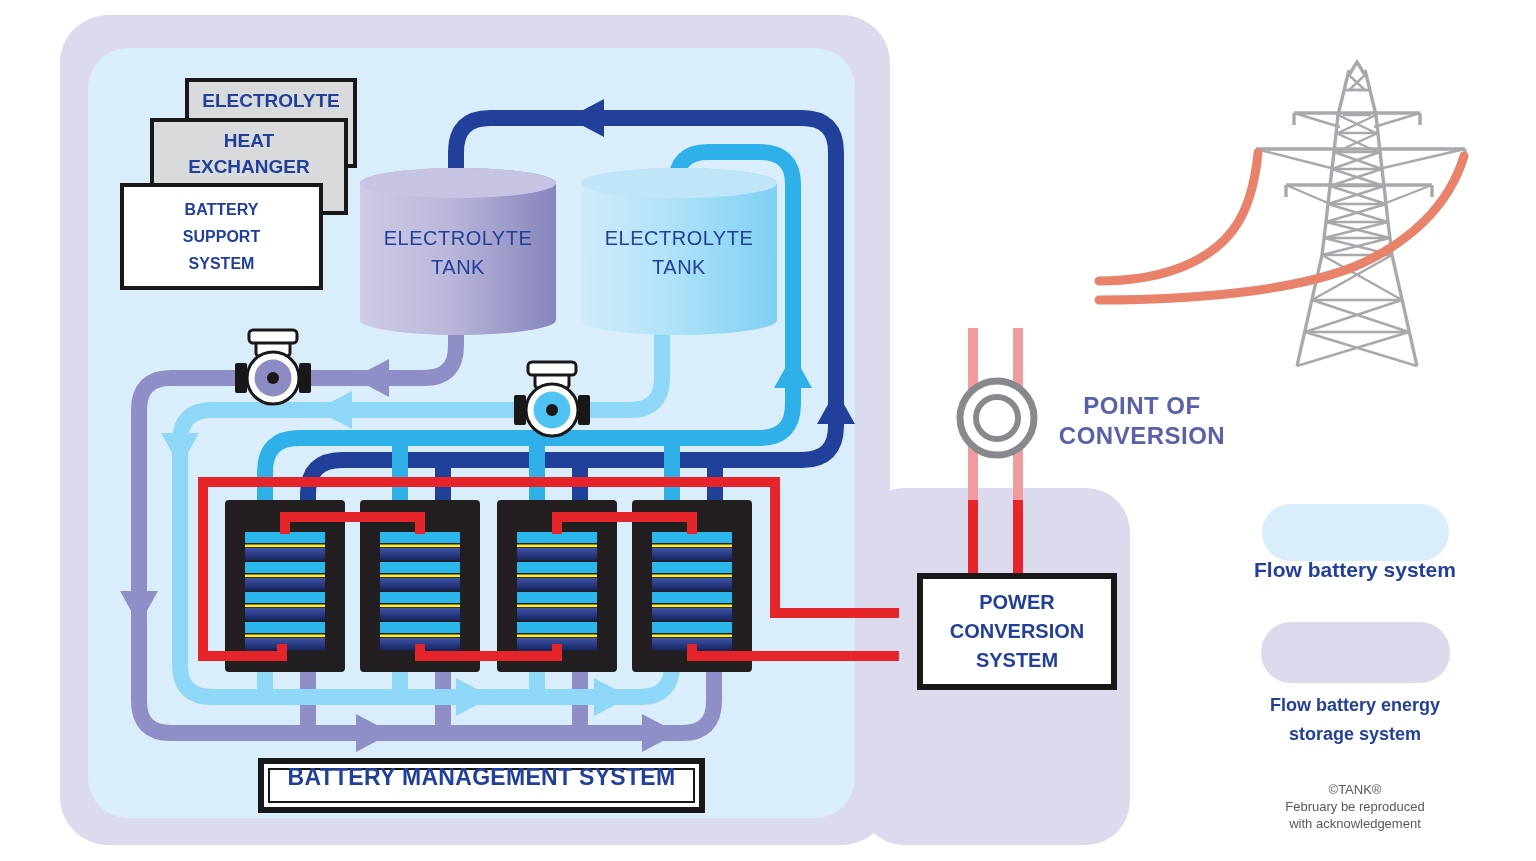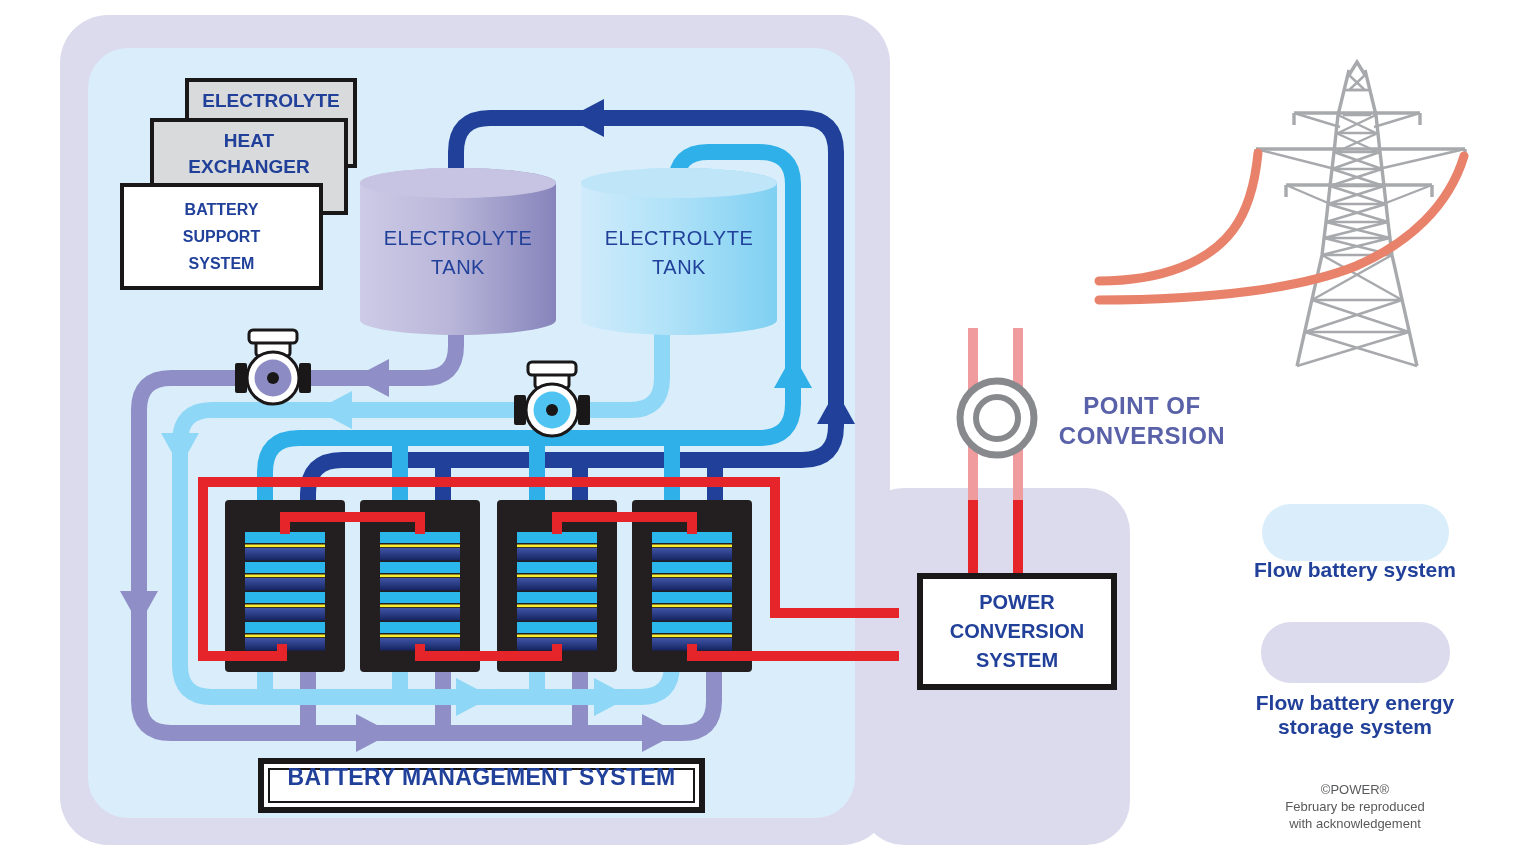--- a/index.html
+++ b/index.html
@@ -259,22 +259,22 @@
 SYSTEM</span>
   </div>
 
 
   <div class="abs poc-label preline" style="left:1032px;top:391px;width:220px;font-size:24px;line-height:30px;">POINT OF
 CONVERSION</div>
 
   <div class="abs legend-pill blue-panel" style="left:1262px;top:504px;width:187px;height:57px;"></div>
   <div class="abs legend-label" style="left:1240px;top:558px;width:230px;font-size:21px;">Flow battery system</div>
   <div class="abs legend-pill lavender-panel" style="left:1261px;top:622px;width:189px;height:61px;"></div>
-  <div class="abs legend-label preline" style="left:1230px;top:691px;width:250px;font-size:21px;line-height:24px;">Flow battery energy
+  <div class="abs legend-label preline" style="left:1230px;top:691px;width:250px;font-size:18px;line-height:29px;">Flow battery energy
 storage system</div>
 
   <div class="abs credit" style="left:1255px;top:781px;width:200px;">
-    <div>©POWER®</div>
+    <div>©TANK®</div>
     <div>February be reproduced</div>
     <div>with acknowledgement</div>
   </div>
 
 </div>
 
 </body></html>

